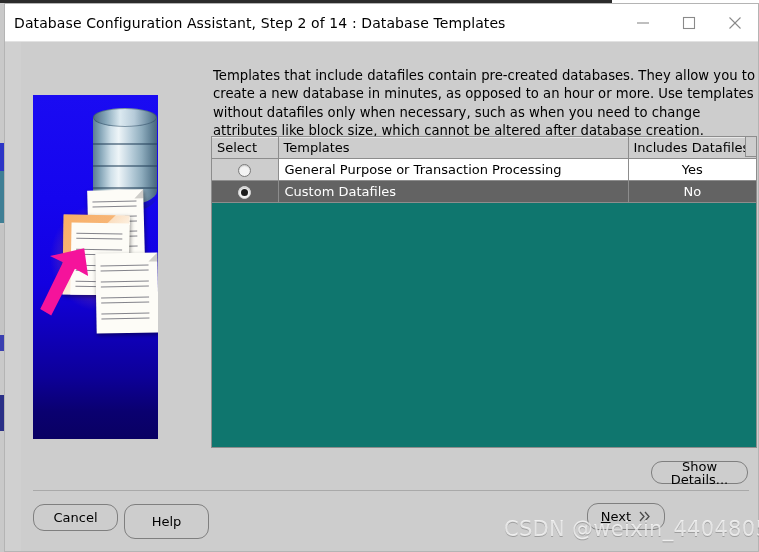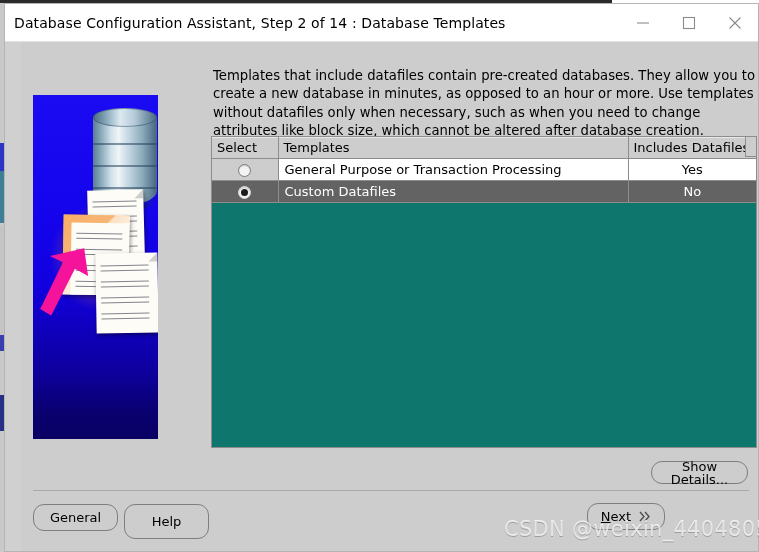--- a/index.html
+++ b/index.html
@@ -489,21 +489,21 @@
         <div id="hdr-corner"></div>
       </div>
 
       <div class="jbtn" id="btn-details">
         <span>Show Details...</span>
       </div>
 
       <div id="separator"></div>
 
       <div class="jbtn" id="btn-cancel">
-        <span>General</span>
+        <span>Cancel</span>
       </div>
       <div class="jbtn" id="btn-help">
         <span>Help</span>
       </div>
 
 
       <div class="jbtn" id="btn-next">
         <span><span class="mnem">N</span><span>ext</span></span>
         <svg width="13" height="13" viewBox="0 0 13 13">
           <polyline points="2,2 6,6.5 2,11" fill="none" stroke="#4a4a4a" stroke-width="1.3"></polyline>

